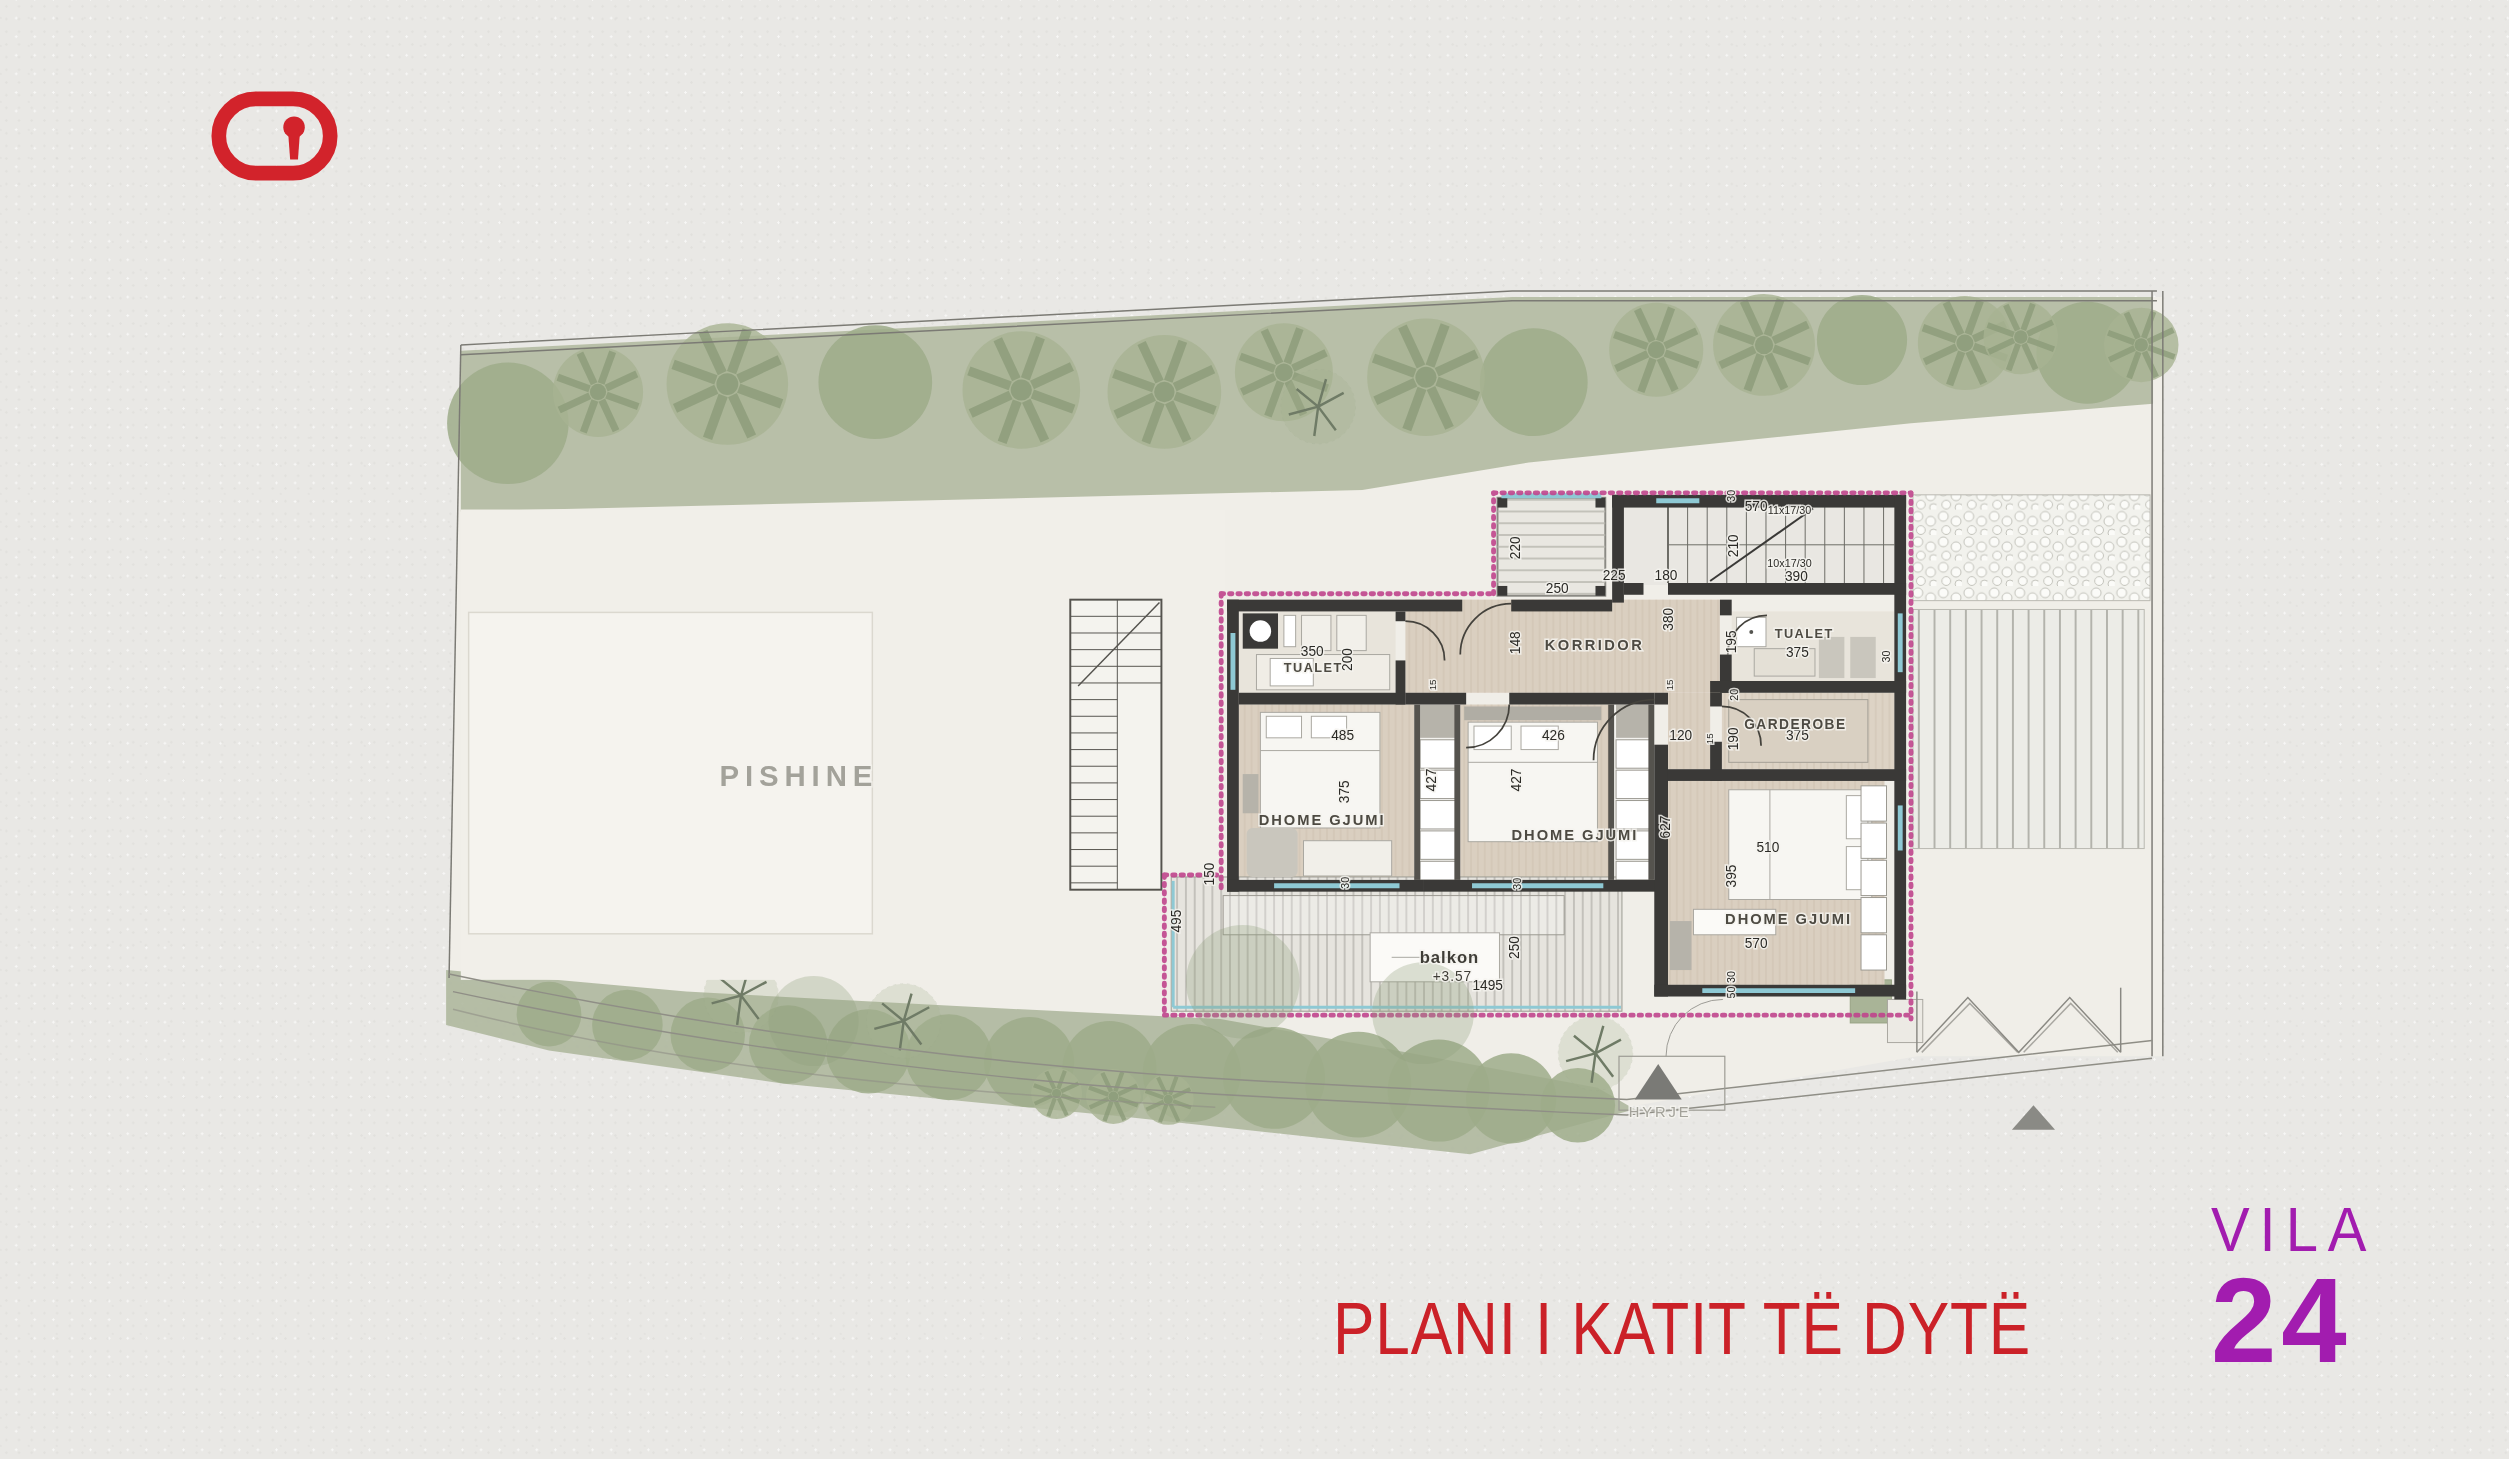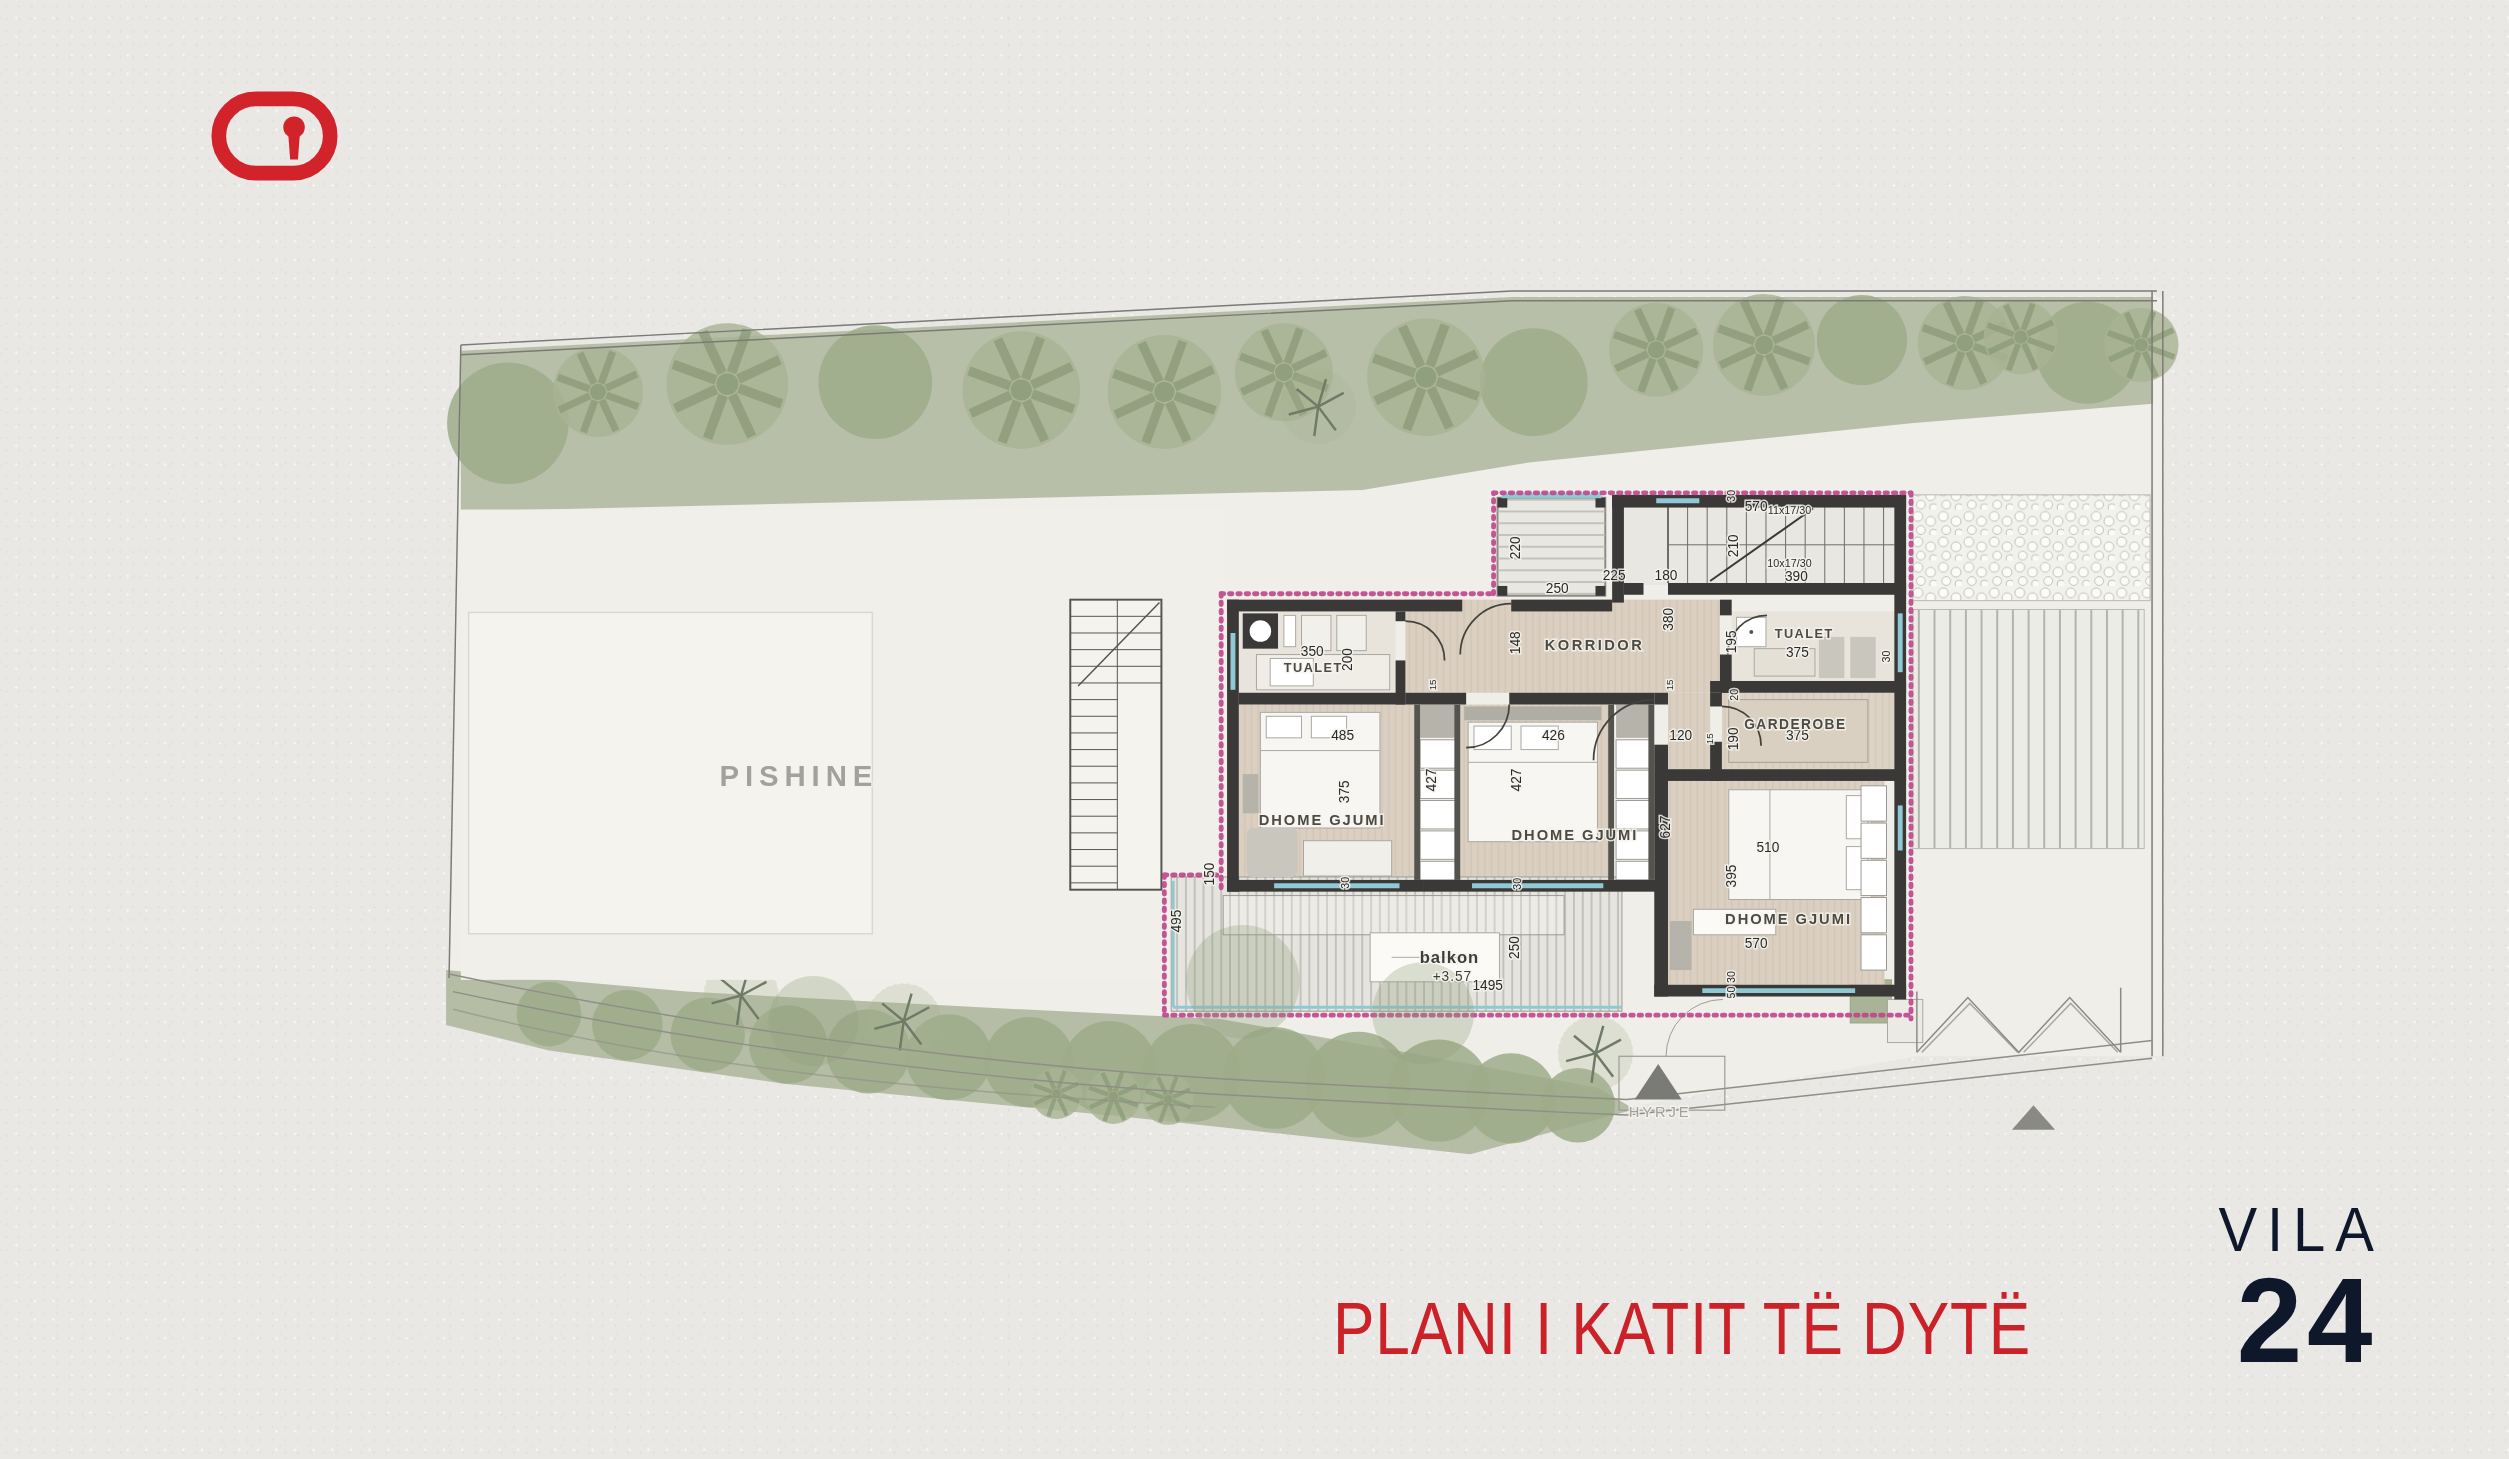--- a/index.html
+++ b/index.html
@@ -15,21 +15,21 @@
     font-family:"Liberation Sans", sans-serif;
   }
   .stage{position:absolute;inset:0;}
   .logo{position:absolute;left:210px;top:90px;width:129px;height:92px;}
   .plan-svg{position:absolute;left:0;top:0;}
   .footer-title{
     position:absolute;left:1333px;top:1286px;width:921px;
     font-size:74px;font-weight:400;color:#cb2128;letter-spacing:1px;
     transform:scaleX(.84);transform-origin:left center;white-space:nowrap;
   }
-  .vila-block{position:absolute;left:2211px;top:1198px;width:196px;text-align:center;color:#0f172a;}
+  .vila-block{position:absolute;left:2211px;top:1198px;width:196px;text-align:left;color:#a21caf;}
   .vila-word{font-size:63px;font-weight:400;letter-spacing:10.8px;transform:scaleX(.92);transform-origin:left center;line-height:1;}
   .vila-num{font-size:120px;font-weight:800;letter-spacing:4.9px;line-height:.92;margin-top:3.9px;transform:scaleX(.98);transform-origin:left center;}
   svg text{font-family:"Liberation Sans", sans-serif;}
 </style>
 </head>
 <body>
 
 <div class="stage">
 
   <div class="logo">

